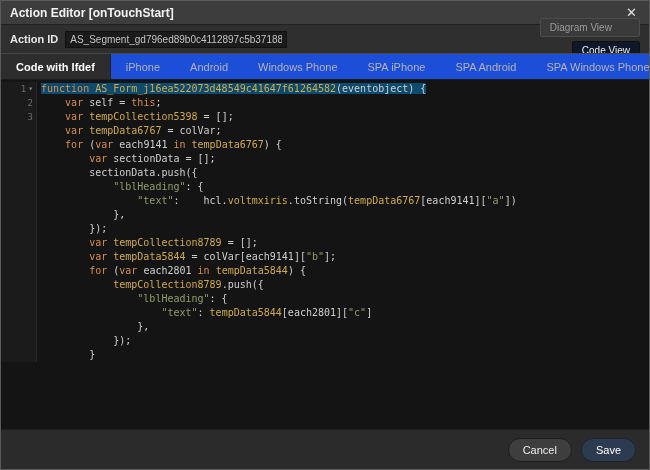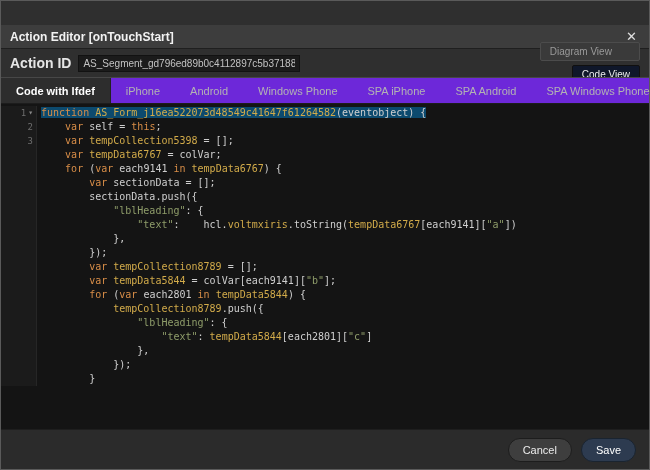--- a/index.html
+++ b/index.html
@@ -3,38 +3,38 @@
 <meta charset="utf-8">
 <style>
   * { box-sizing: border-box; margin: 0; padding: 0; }
   html,body { width:650px; height:470px; overflow:hidden; background:#2e2e2e;
               font-family:"Liberation Sans", sans-serif; }
   .modal { width:650px; height:470px; display:flex; flex-direction:column;
            background:#2f2f2f; border:1px solid #5a5a5a; }
 
   
   .titlebar { height:24px; background:#3d3d3d; display:flex; align-items:center;
-              padding:0 9px; border-bottom:1px solid #1f1f1f; flex:0 0 auto;margin-top:24px; }
+              padding:0 9px; border-bottom:1px solid #1f1f1f; flex:0 0 auto; }
   .title { flex:1; color:#f2f2f2; font-size:12px; font-weight:bold; }
   .close { color:#e0e0e0; font-size:13px; line-height:1; cursor:pointer; padding:2px 3px; }
 
   
   .idbar { height:28px; display:flex; align-items:center; gap:7px; padding:0 9px;
            background:#2f2f2f; flex:0 0 auto; }
-  .id-label { color:#e6e6e6; font-size:14px; font-weight:bold; white-space:nowrap; }
+  .id-label { color:#e6e6e6; font-size:11px; font-weight:bold; white-space:nowrap; }
   .id-input { width:222px; height:17px; background:#1b1b1b; border:1px solid #121212;
               color:#c2c2c2; font-size:10px; padding:0 4px;
               font-family:"Liberation Sans", sans-serif; }
   .view-buttons { margin-left:auto; display:flex; gap:4px;flex-direction:column; }
   .view-btn { font-size:10px; color:#9a9a9a; background:#3a3a3a; border:1px solid #4c4c4c;
               padding:3px 9px; border-radius:2px; cursor:pointer; white-space:nowrap; }
   .view-btn.active { background:#0f172a; color:#ececec; border-color:#101010;margin-left:32px; }
 
   
-  .tabbar { height:27px; background:#6d28d9; display:flex; align-items:stretch;
+  .tabbar { height:27px; background:#1d4ed8; display:flex; align-items:stretch;
             border-top:1px solid #474747; border-bottom:1px solid #1c1c1c; flex:0 0 auto; }
   .tab { display:flex; align-items:center; padding:0 15px; color:#b3b3b3; font-size:11px;
          cursor:pointer; white-space:nowrap; }
   .tab.active { color:#ffffff; font-weight:bold; background:#2d2d2d;
                 border-right:1px solid #222; }
 
   
   .editor { flex:1 1 auto; background:#141414; overflow:hidden;
             font-family:"DejaVu Sans Mono", monospace; font-size:10px; line-height:14px;
             padding-top:2px; }

